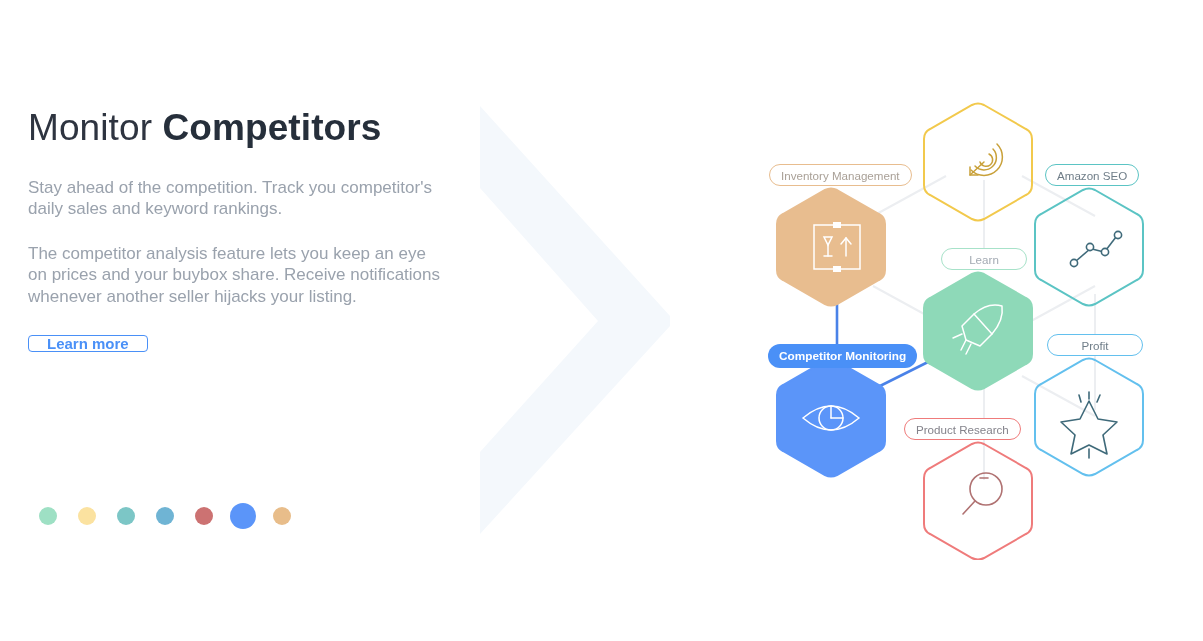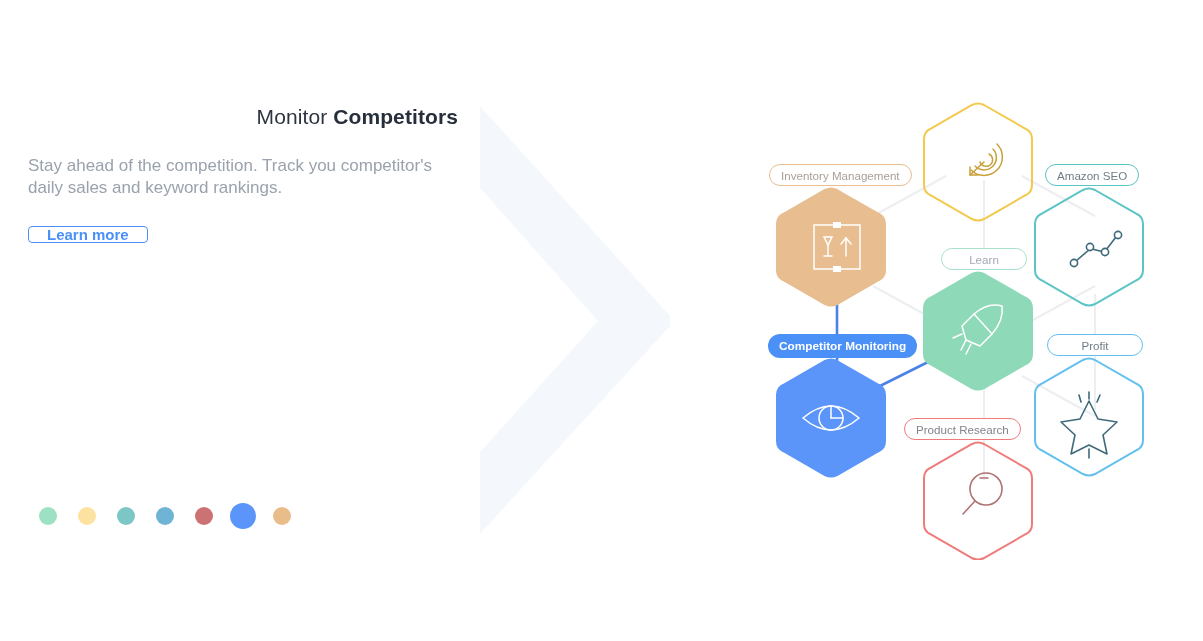--- a/index.html
+++ b/index.html
@@ -31,27 +31,26 @@
 
   
   .left-col {
     position: absolute;
     left: 28px;
     top: 103px;
     width: 430px;
   }
 
   .headline {
-    font-size: 21px;
+    font-size: 37px;
     line-height: 1.35;
     color: #2e3440;
     font-weight: 300;
     letter-spacing: 0.1px;
     white-space: nowrap;
-    text-align: right;
   }
   .headline .bold {
     font-weight: 700;
     color: #262f3b;
   }
 
   .para {
     font-size: 17px;
     line-height: 21.5px;
     color: #9aa2ad;
@@ -125,37 +124,39 @@
     font-family: "Liberation Sans", sans-serif;
     text-align: right;
   }
   .hex-label.active {
     color: #ffffff;
     font-weight: 700;
     border: none;
     height: 24px;
     border-radius: 12px;
     font-size: 11.8px;
+    margin-top: 10px;
   }
 </style>
 </head>
 <body>
 
 <div class="page">
 
   <div class="chevron-deco">
     <svg width="210" height="440" viewBox="0 0 210 440">
       <path d="M10 6 L200 216 L200 226 L10 434 L10 352 L128 221 L10 88 Z" fill="#f4f8fc"></path>
     </svg>
   </div>
 
   <div class="left-col">
     <h1 class="headline"><span>Monitor </span><span class="bold">Competitors</span></h1>
 
     <p class="para p1">Stay ahead of the competition. Track you competitor's daily sales and keyword rankings.</p>
+    <p class="para p2">The competitor analysis feature lets you keep an eye on prices and your buybox share. Receive notifications whenever another seller hijacks your listing.</p>
 
     <button class="learn-btn">Learn more</button>
   </div>
 
   <div class="dots" id="dots-container">
       <div class="dot-wrap">
         <div class="dot small" style="background: rgb(158, 224, 196);"></div>
       </div>
       <div class="dot-wrap">
         <div class="dot small" style="background: rgb(251, 226, 160);"></div>

